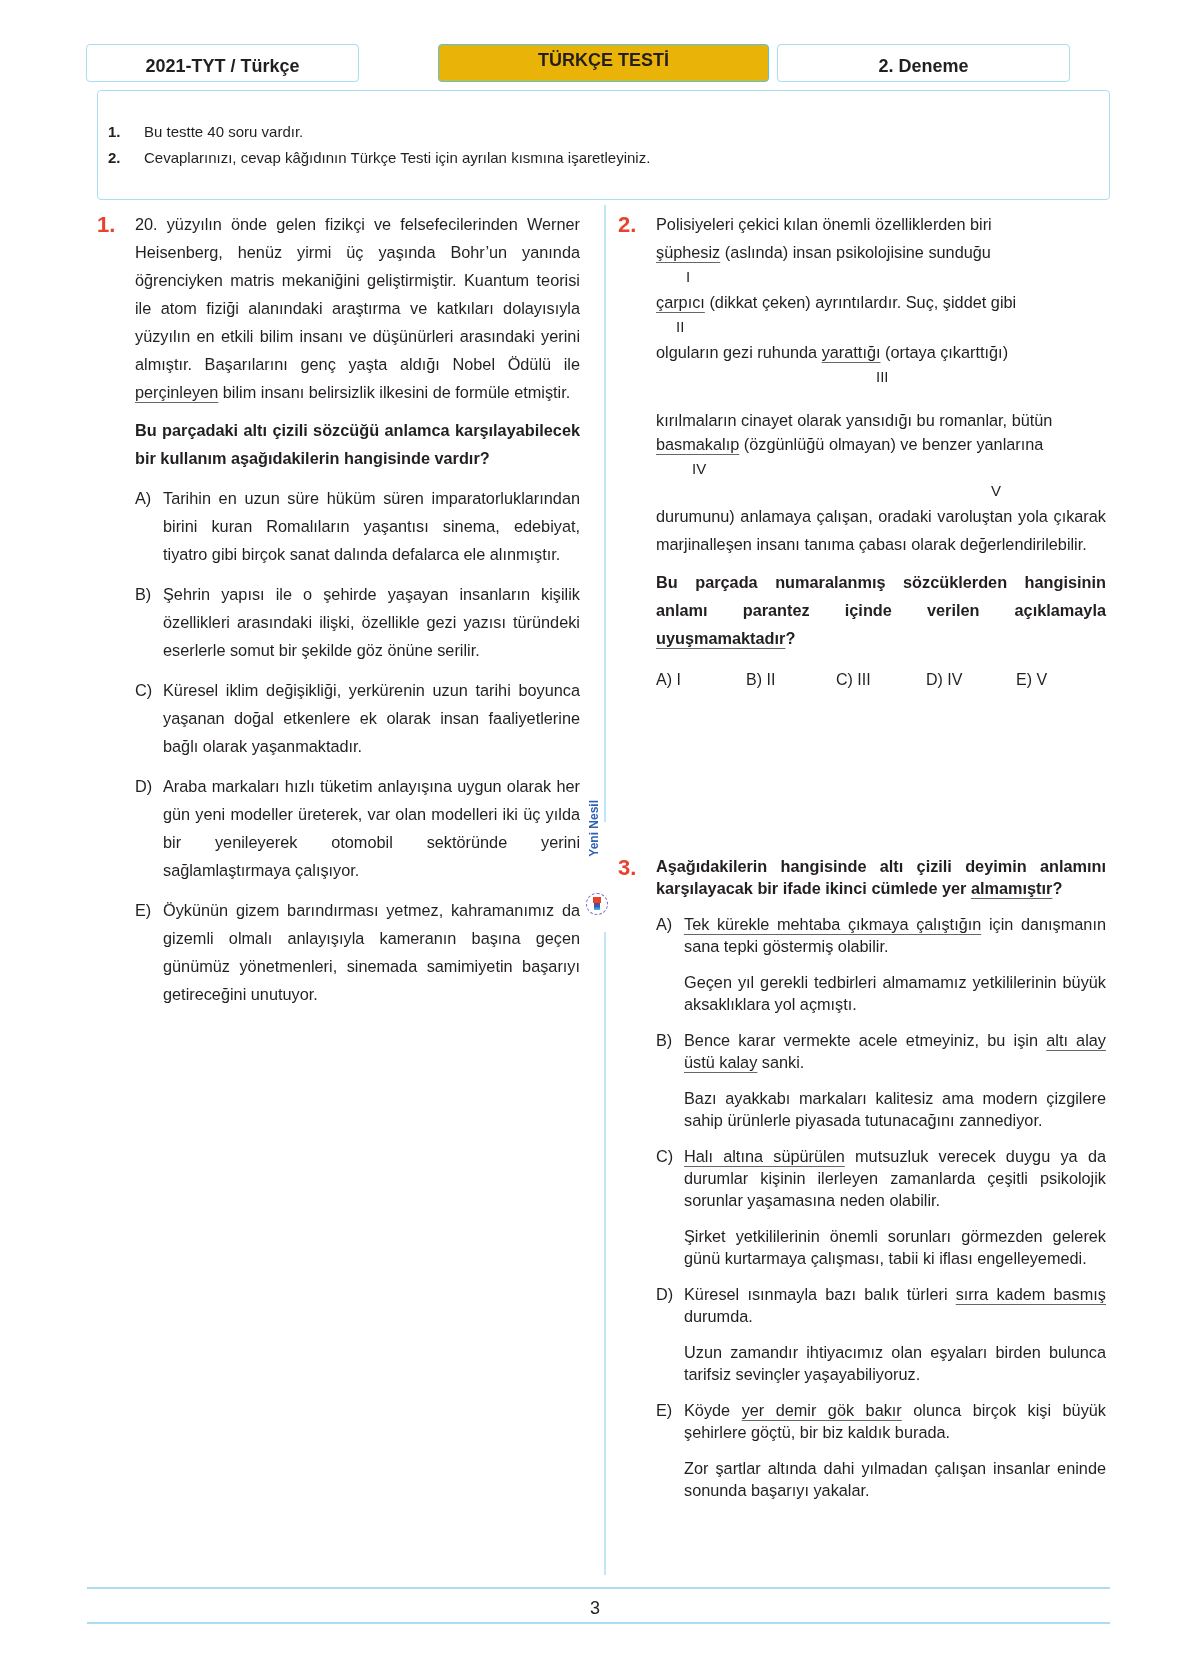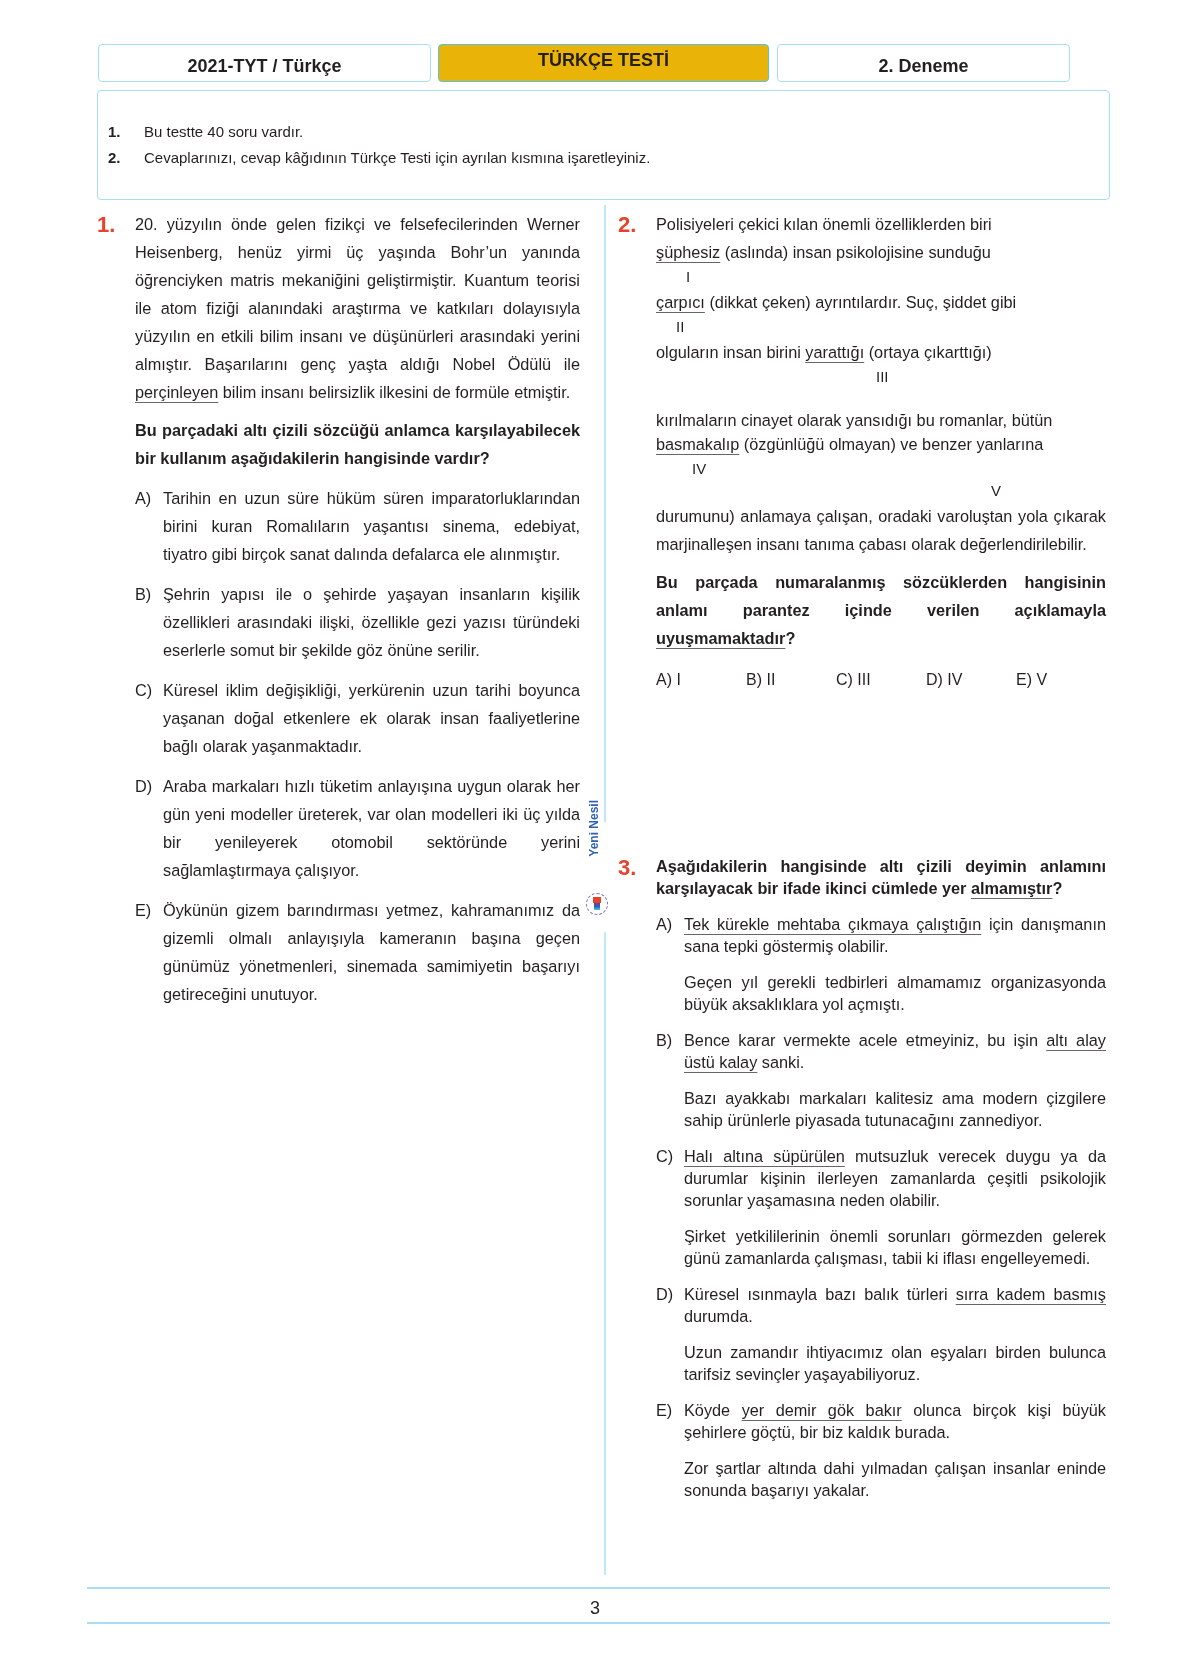--- a/index.html
+++ b/index.html
@@ -2,21 +2,21 @@
 <html><head>
   <meta charset="utf-8">
   <style>
     * { box-sizing: border-box; margin: 0; padding: 0; }
     html, body { width: 1190px; height: 1672px; background: #ffffff; }
     body { position: relative; font-family: "Liberation Sans", sans-serif; color: #231f20; }
 
     .hbox { position: absolute; top: 44px; height: 38px; border: 1.5px solid #a9def2; border-radius: 4px;
             display: flex; align-items: center; justify-content: center;
             font-weight: bold; font-size: 18px; color: #231f20; background: #fff; }
-    .hbox.left { left: 98px; width: 333px; padding-top: 6px; }
+    .hbox.left { left: 86px; width: 273px; padding-top: 6px; }
     .hbox.mid { left: 438px; width: 331px; background: #eab308; border-color: #4dc3f0; padding-bottom: 6px; }
     .hbox.right { left: 777px; width: 293px; padding-top: 6px; }
 
     .instr { position: absolute; left: 97px; top: 90px; width: 1013px; height: 110px;
              border: 1.5px solid #a9def2; border-radius: 4px; }
     .instr-item { position: absolute; left: 10px; font-size: 15px; display: flex; }
     .instr-item .n { font-weight: bold; width: 36px; }
 
     .divider-v { position: absolute; left: 604px; top: 205px; width: 2px; height: 1370px; background: #bfe7f6; }
     .divider-gap { position: absolute; left: 600px; top: 822px; width: 10px; height: 110px; background: #fff; }
@@ -107,21 +107,21 @@
 <div class="col q2" style="left:656px; top:210px; width:450px">
   <div class="line">Polisiyeleri çekici kılan önemli özelliklerden biri</div>
   <div class="line"><span class="u">şüphesiz</span><span> (aslında) insan psikolojisine sunduğu</span></div>
   <div class="roman">
       <span style="left:30px">I</span>
     </div>
   <div class="line"><span class="u">çarpıcı</span><span> (dikkat çeken) ayrıntılardır. Suç, şiddet gibi</span></div>
   <div class="roman">
       <span style="left:20px">II</span>
     </div>
-  <div class="line"><span>olguların insan birini </span><span class="u">yarattığı</span><span> (ortaya çıkarttığı)</span></div>
+  <div class="line"><span>olguların gezi ruhunda </span><span class="u">yarattığı</span><span> (ortaya çıkarttığı)</span></div>
   <div class="roman">
       <span style="left:220px">III</span>
     </div>
   <div class="line" style="margin-top:18px">kırılmaların cinayet olarak yansıdığı bu romanlar, bütün</div>
   <div class="line" style="margin-top:-4px"><span class="u">basmakalıp</span><span> (özgünlüğü olmayan) ve benzer yanlarına</span></div>
   <div class="roman">
       <span style="left:36px">IV</span>
     </div>
   <div class="roman">
       <span style="left:335px">V</span>
@@ -141,37 +141,37 @@
 <div class="badge-icon"></div>
 
 <div class="qnum" style="left:618px; top:855px">3.</div>
 <div class="col q3" style="left:656px; top:855px; width:450px">
   <p class="bold"><span>Aşağıdakilerin hangisinde altı çizili deyimin anlamını karşılayacak bir ifade ikinci cümlede yer </span><span class="u">almamıştır</span><span>?</span></p>
 
   <div class="opt">
       <span class="l">A)</span>
       <div class="t">
         <p><span></span><span class="u">Tek kürekle mehtaba çıkmaya çalıştığın</span><span> için danışmanın sana tepki göstermiş olabilir.</span></p>
-        <p class="sub">Geçen yıl gerekli tedbirleri almamamız organizasyonda büyük aksaklıklara yol açmıştı.</p>
+        <p class="sub">Geçen yıl gerekli tedbirleri almamamız yetkililerinin büyük aksaklıklara yol açmıştı.</p>
       </div>
     </div>
 
   <div class="opt">
       <span class="l">B)</span>
       <div class="t">
         <p><span>Bence karar vermekte acele etmeyiniz, bu işin </span><span class="u">altı alay üstü kalay</span><span> sanki.</span></p>
         <p class="sub">Bazı ayakkabı markaları kalitesiz ama modern çizgilere sahip ürünlerle piyasada tutunacağını zannediyor.</p>
       </div>
     </div>
 
   <div class="opt">
       <span class="l">C)</span>
       <div class="t">
         <p><span></span><span class="u">Halı altına süpürülen</span><span> mutsuzluk verecek duygu ya da durumlar kişinin ilerleyen zamanlarda çeşitli psikolojik sorunlar yaşamasına neden olabilir.</span></p>
-        <p class="sub">Şirket yetkililerinin önemli sorunları görmezden gelerek günü zamanlarda çalışması, tabii ki iflası engelleyemedi.</p>
+        <p class="sub">Şirket yetkililerinin önemli sorunları görmezden gelerek günü kurtarmaya çalışması, tabii ki iflası engelleyemedi.</p>
       </div>
     </div>
 
   <div class="opt">
       <span class="l">D)</span>
       <div class="t">
         <p><span>Küresel ısınmayla bazı balık türleri </span><span class="u">sırra kadem basmış</span><span> durumda.</span></p>
         <p class="sub">Uzun zamandır ihtiyacımız olan eşyaları birden bulunca tarifsiz sevinçler yaşayabiliyoruz.</p>
       </div>
     </div>

